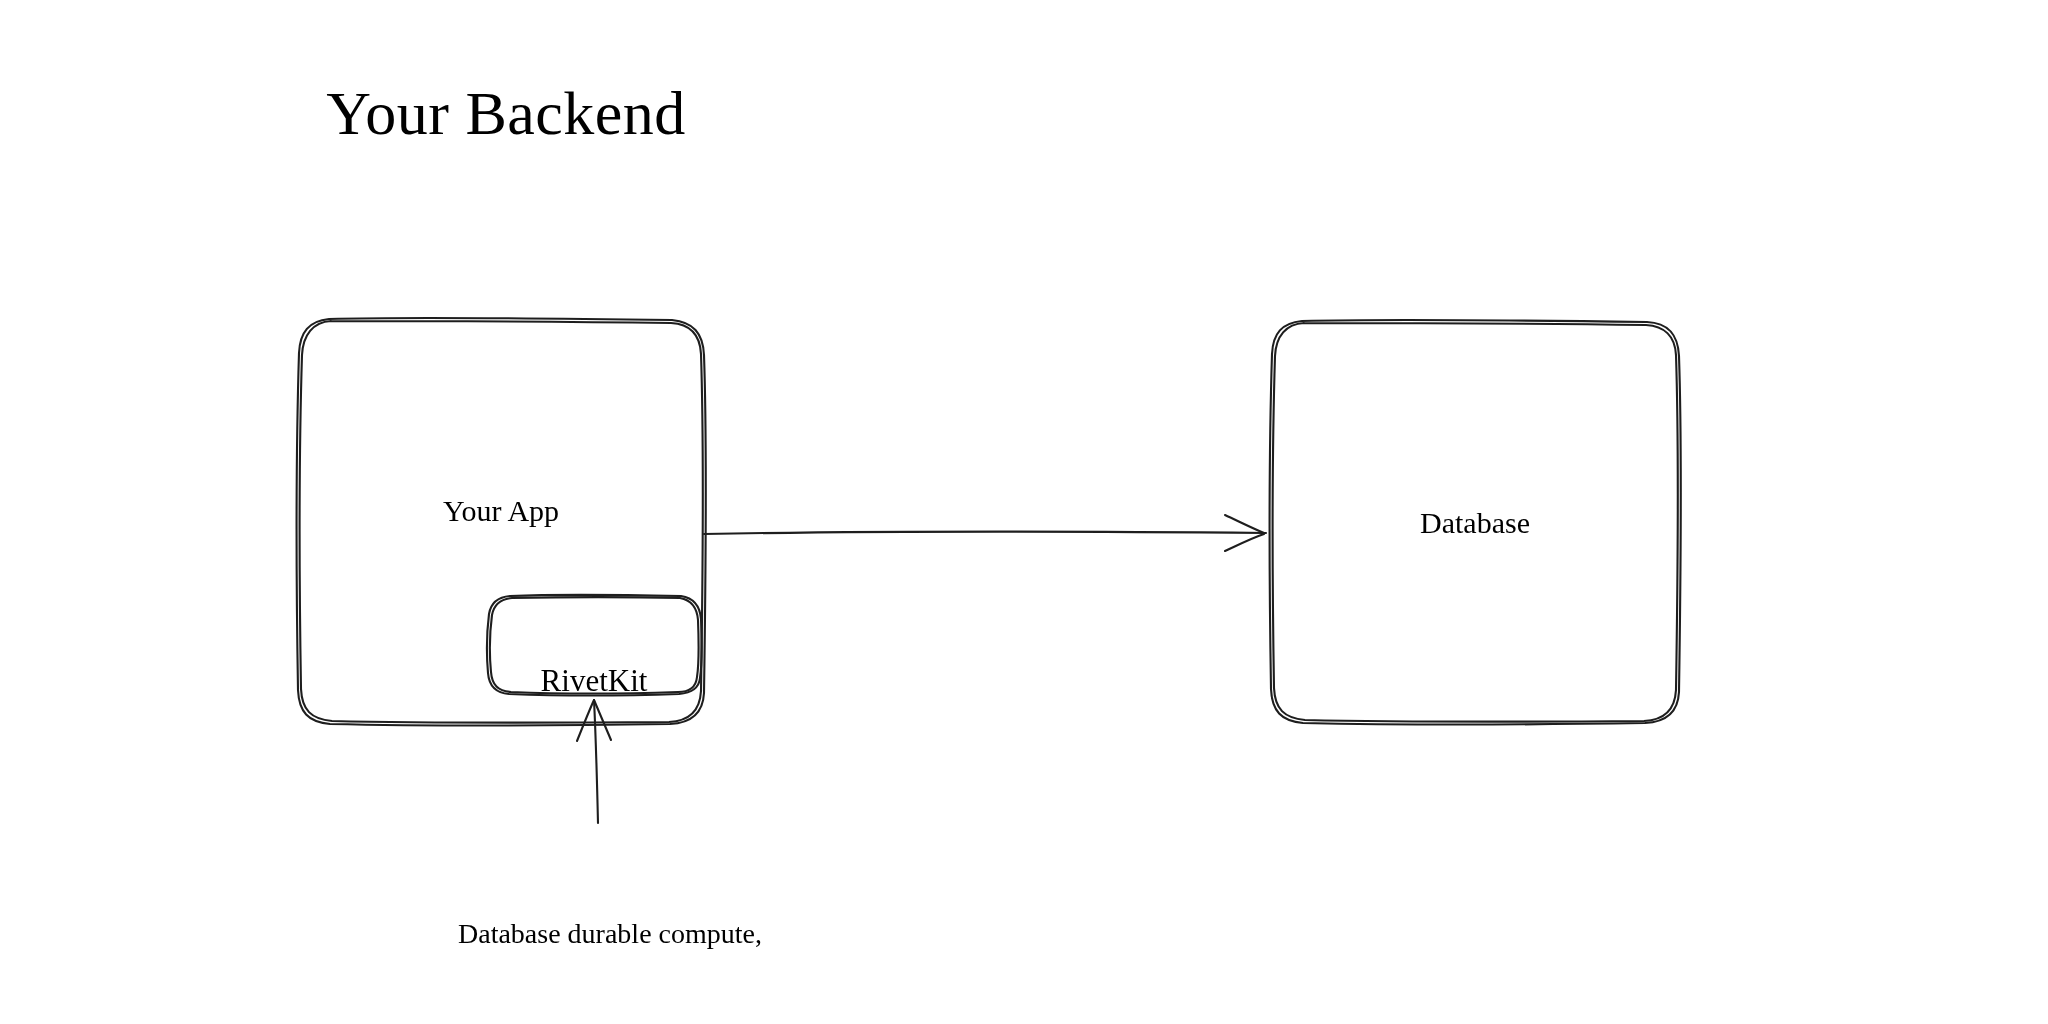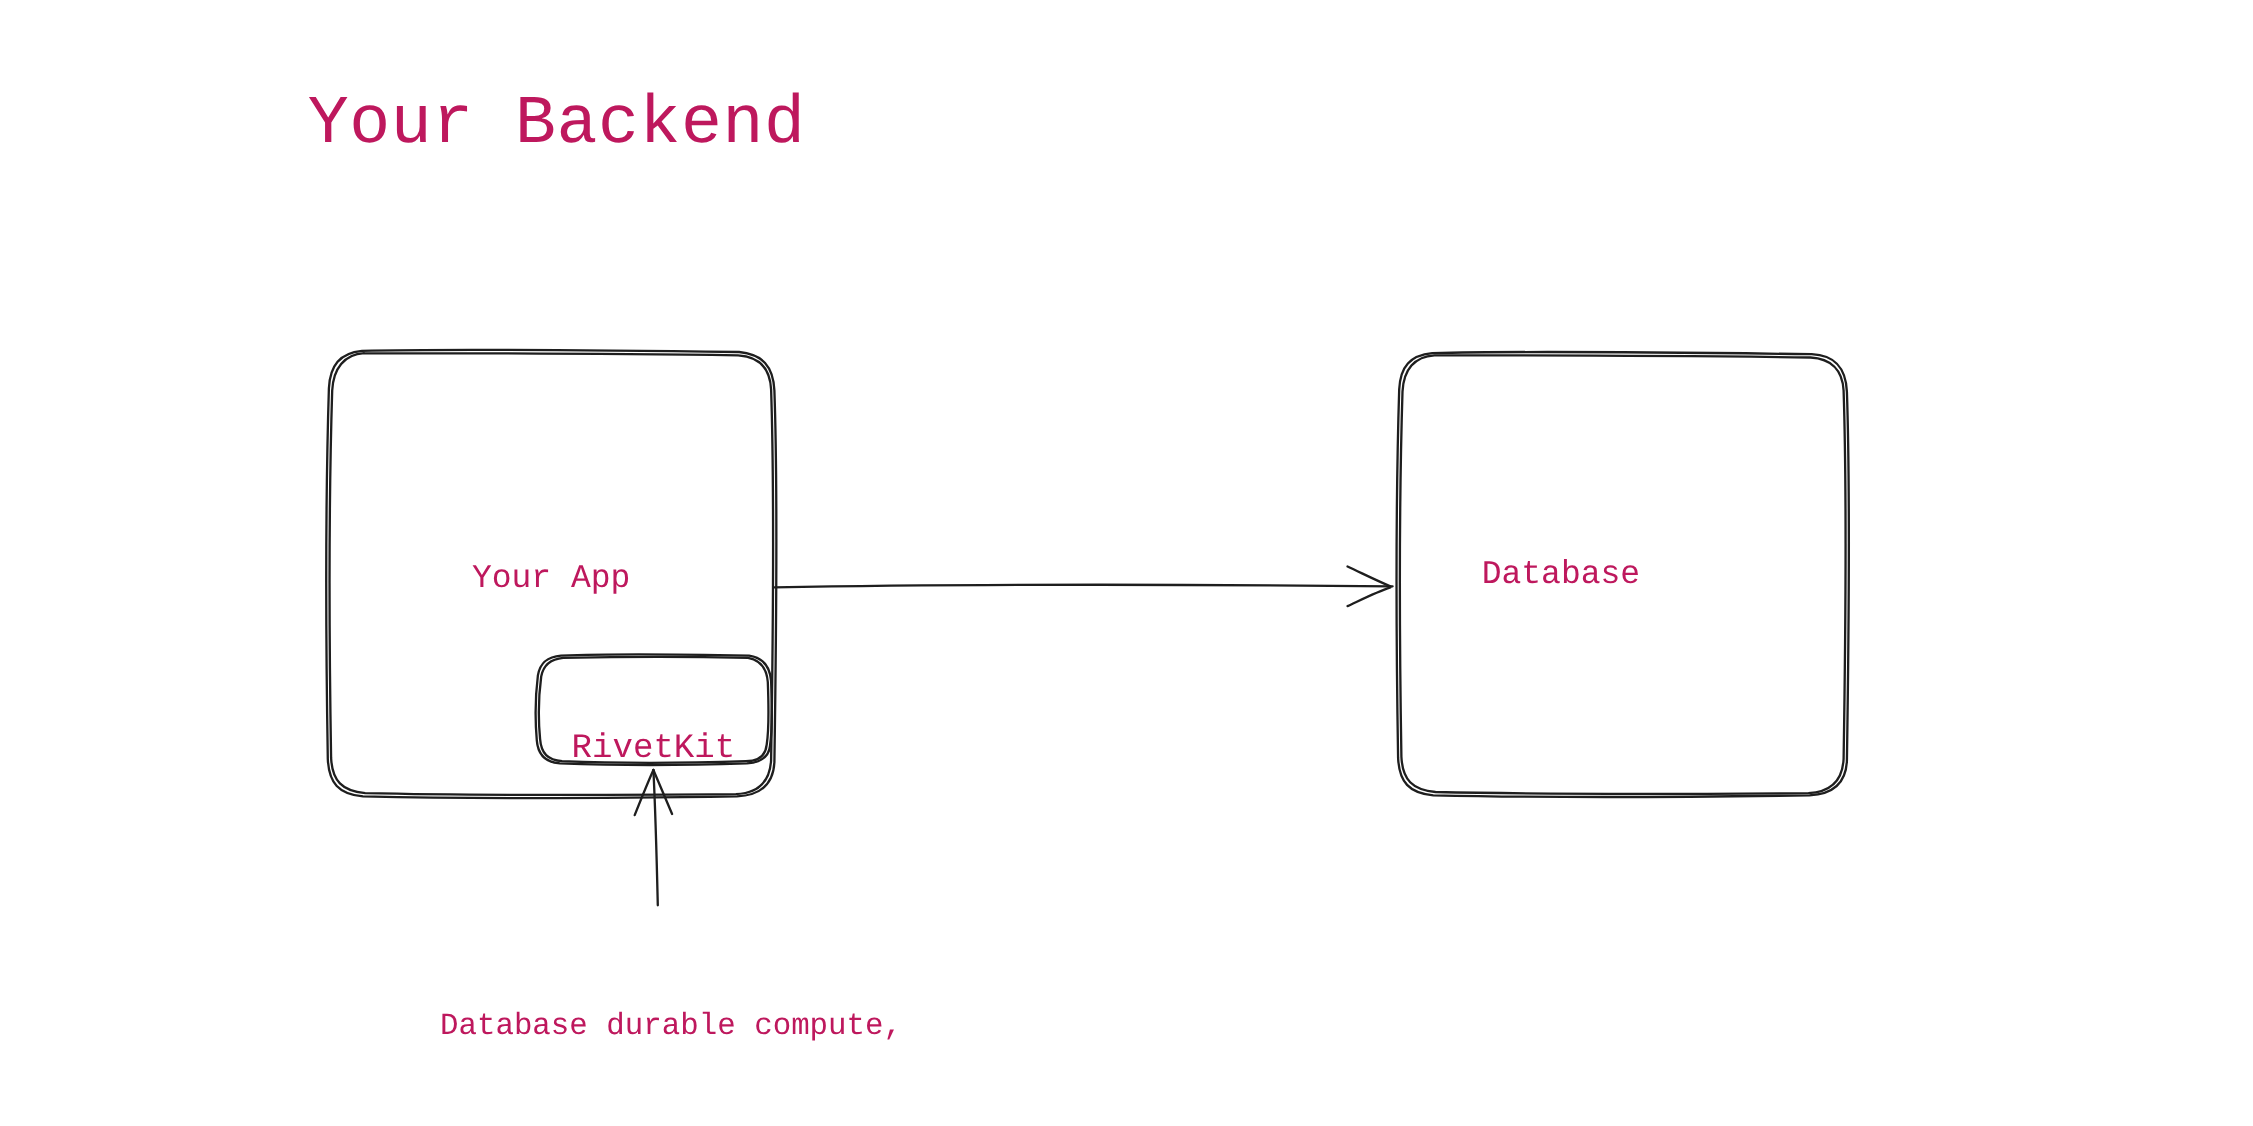--- a/index.html
+++ b/index.html
@@ -23,23 +23,23 @@
   svg.layer {
     position: absolute;
     top: 0;
     left: 0;
     width: 2048px;
     height: 1024px;
     overflow: visible;
   }
   .label {
     position: absolute;
-    color: #be185d;
+    color: #000000;
     white-space: pre;
-    font-family: Liberation Mono, monospace;
+    font-family: Liberation Serif, serif;
     font-weight: 400;
   }
   .group-title {
     font-size: 62px;
     letter-spacing: 0.5px;
     line-height: 1;
   }
   .box-label {
     font-size: 30px;
     line-height: 1;
@@ -140,25 +140,25 @@
         <path d="M 577 741 C 583 726, 589 711, 594 700"></path>
         <path d="M 611 740 C 605 726, 599 712, 594 700"></path>
       </g>
 
     </g>
   </svg>
 
   <div class="label group-title centered" style="left:506px; top:82px;">Your Backend</div>
 
 
-  <div class="label box-label centered" style="left:501px; top:512px;">Your App</div>
+  <div class="label box-label centered" style="left:501px; top:496px;">Your App</div>
 
   <div class="label inner-label centered" style="left:594px; top:629px;margin-top:36px;">RivetKit</div>
 
-  <div class="label box-label centered" style="left:1419px; top:508px;">Database</div>
+  <div class="label box-label centered" style="left:1475px; top:508px;">Database</div>
 
   <div class="label caption centered" style="left:610px; top:841px;">
     <div>Database durable compute,</div>
     
     
   </div>
 
 </div>
 
 </body></html>

